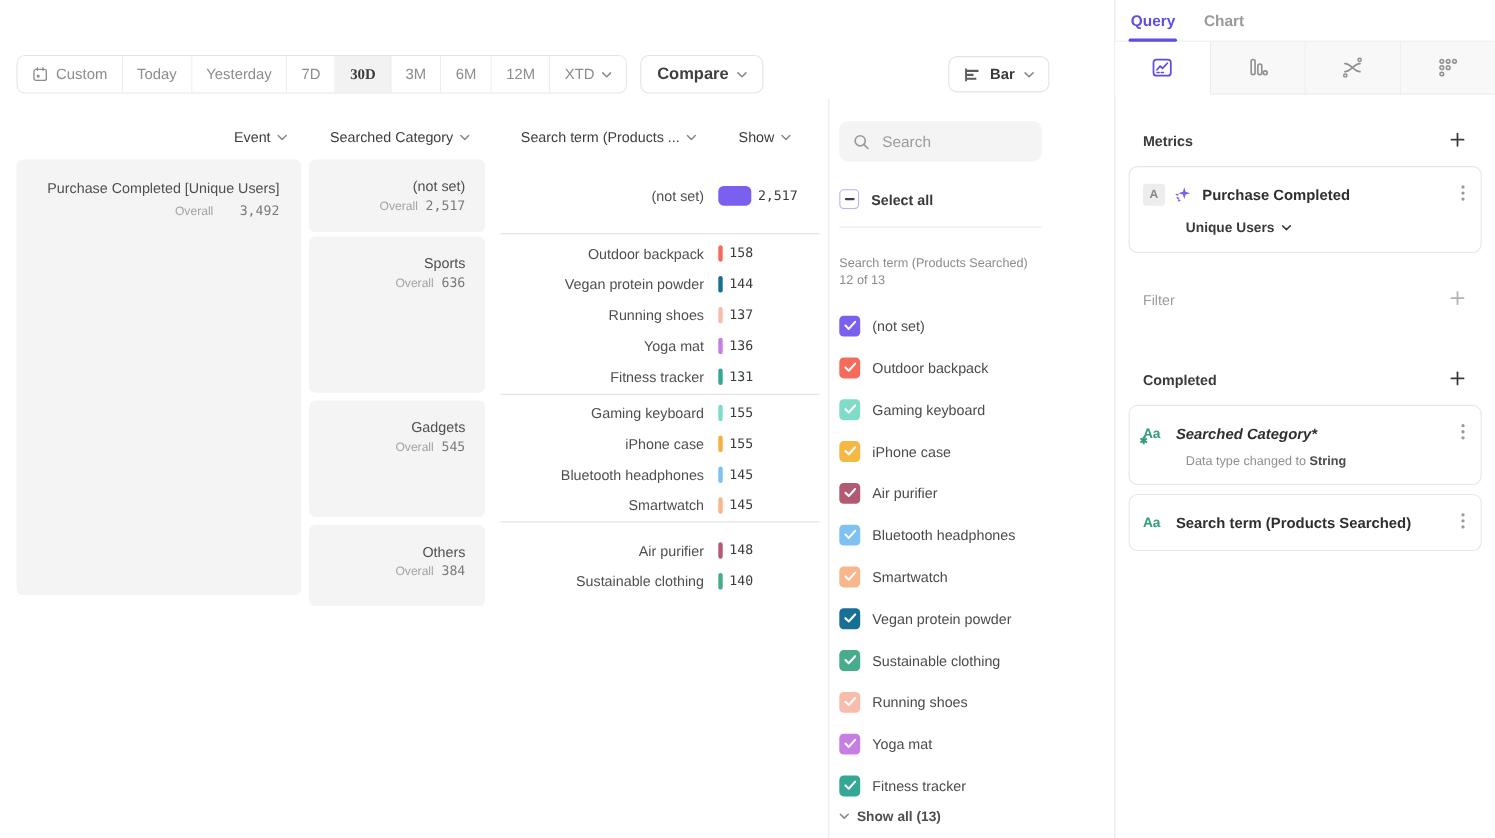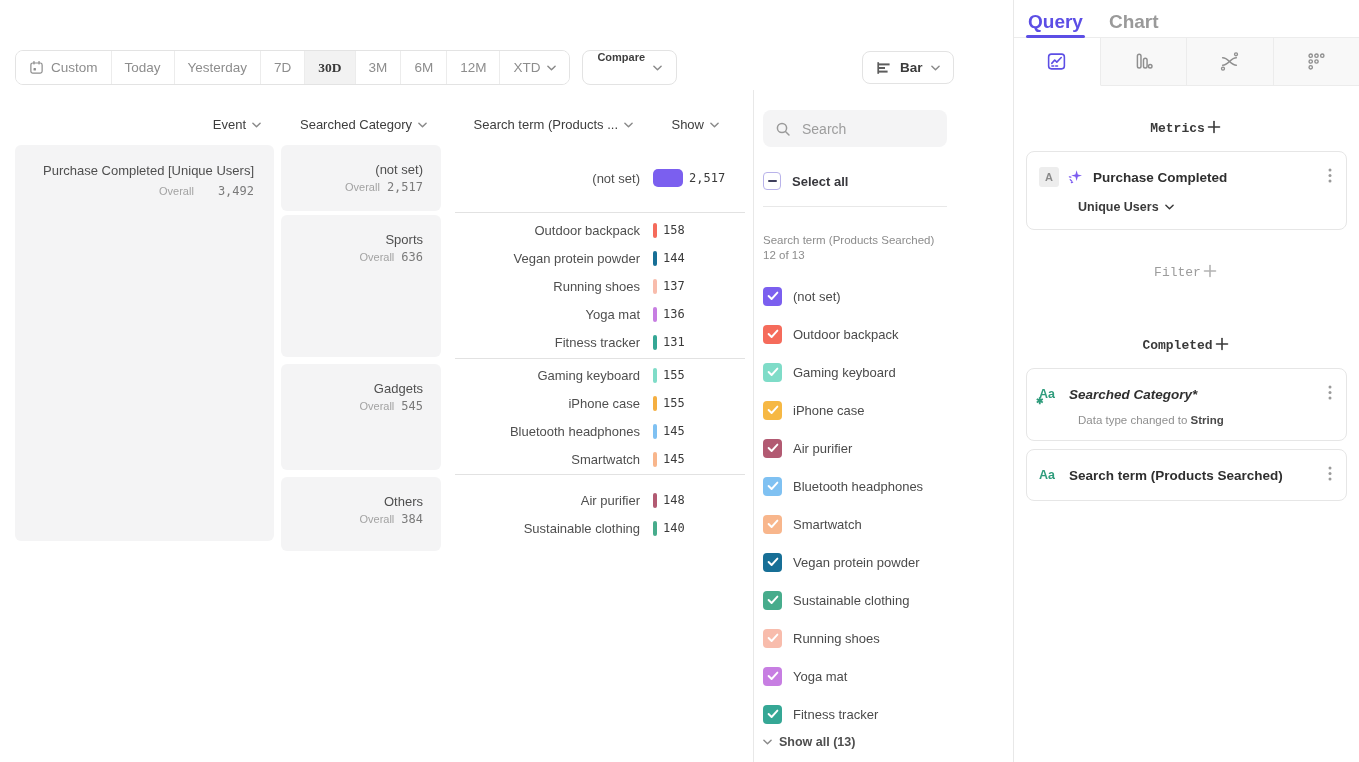--- a/index.html
+++ b/index.html
@@ -12,22 +12,22 @@
 
   
   .toolbar { position:absolute; top:50px; left:15px; display:flex; gap:12px; }
   .btn-group { display:flex; border:1px solid #e3e3e3; border-radius:8px; overflow:hidden;
     background:#fff; height:35px; }
   .date-btn { display:flex; align-items:center; gap:7px; padding:0 13px; font-size:13.5px;
     color:#8d8d8d; border:none; border-right:1px solid #ececec; background:#fff; cursor:pointer;
     font-family:inherit; }
   .date-btn:last-child { border-right:none; }
   .date-btn.selected { background:#f2f2f2; color:#3b3b3b; font-weight:700;font-family:Liberation Serif, serif; }
-  .compare-btn { display:flex; gap:8px; border:1px solid #e3e3e3;
-    border-radius:8px; padding:0 14px; font-size:11px; font-weight:700; color:#3f3f3f;
+  .compare-btn { display:flex; align-items:center; gap:8px; border:1px solid #e3e3e3;
+    border-radius:8px; padding:0 14px; font-size:15px; font-weight:700; color:#3f3f3f;
     height:35px; background:#fff; cursor:pointer; font-family:inherit; }
   .chart-type-btn { position:absolute; top:51px; left:862px; height:33px; display:flex;
     align-items:center; gap:8px; border:1px solid #e3e3e3; border-radius:8px; padding:0 13px;
     font-weight:700; font-size:13.5px; color:#3b3b3b; background:#fff; cursor:pointer;
     font-family:inherit; }
   .chev { color:#8a8a8a; }
 
   
   .col-hdr { position:absolute; top:117px; font-size:13px; color:#3d3d3d; display:flex;
     align-items:center; justify-content:flex-end; gap:6px; cursor:pointer; }
@@ -89,34 +89,34 @@
     background-size:4.5px 4.5px; }
   .f-label { font-size:13px; color:#4b4b4b; }
   .show-all { display:flex; align-items:center; gap:7px; margin-top:2px; font-size:12.5px;
     font-weight:700; color:#4f4f4f; cursor:pointer; }
 
   
   .right-panel { position:absolute; left:1013px; top:0; width:346px; height:762px;
     border-left:1px solid #e8e8e8; background:#fff; }
   .rp-tabs { display:flex; gap:26px; padding:11px 0 0 14px; border-bottom:1px solid #ececec;
     height:38px; }
-  .rp-tab { font-size:19px; font-weight:700; color:#9a9a9a; position:relative;
+  .rp-tab { font-size:14px; font-weight:700; color:#9a9a9a; position:relative;
     padding-bottom:9px; cursor:pointer; }
   .rp-tab.active { color:#5c4ee5; }
   .rp-tab.active::after { content:""; position:absolute; left:-2px; right:-2px; bottom:-1px;
     height:3px; border-radius:2px; background:#5c4ee5; }
   .icon-strip { display:flex; height:48px; }
   .icon-tab { flex:1; display:flex; align-items:center; justify-content:center;
     background:#f8f8f8; border-right:1px solid #ececec; border-bottom:1px solid #ececec;
     color:#8f8f8f; cursor:pointer; }
   .icon-tab:last-child { border-right:none; }
   .icon-tab.active { background:#fff; color:#5c4ee5; border-bottom-color:#fff; }
   .rp-body { padding:0 12px; }
-  .section-head { display:flex; align-items:center; justify-content:center;
-    padding:0 13px; margin-top:32px;font-family:Liberation Mono, monospace; }
+  .section-head { display:flex; align-items:center; justify-content:space-between;
+    padding:0 13px; margin-top:32px; }
   .section-head.filter { margin-top:32px; }
   .section-head.breakdown { margin-top:52px; }
   .section-title { font-size:13px; font-weight:700; color:#3a3a3a; }
   .section-title.muted { color:#9c9c9c; font-weight:400; }
   .plus-btn { color:#3a3a3a; cursor:pointer; background:none; border:none; padding:2px; }
   .plus-btn.muted { color:#b3b3b3; }
   .rp-card { border:1px solid #e6e6e6; border-radius:8px; margin-top:12px; padding:14px 12px; }
   .rp-card + .rp-card { margin-top:8px; }
   .card-row { display:flex; align-items:center; gap:8px; }
   .a-badge { width:20px; height:20px; background:#ededed; border-radius:3px; color:#8a8a8a;

